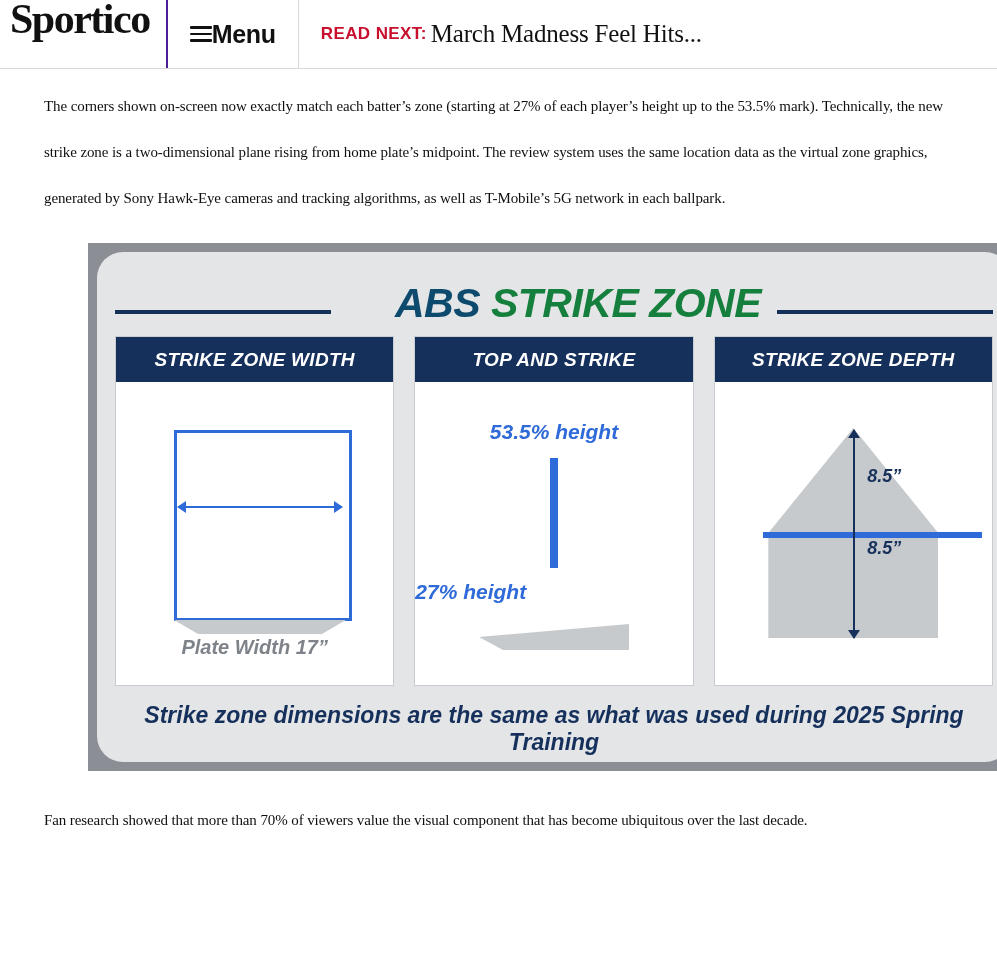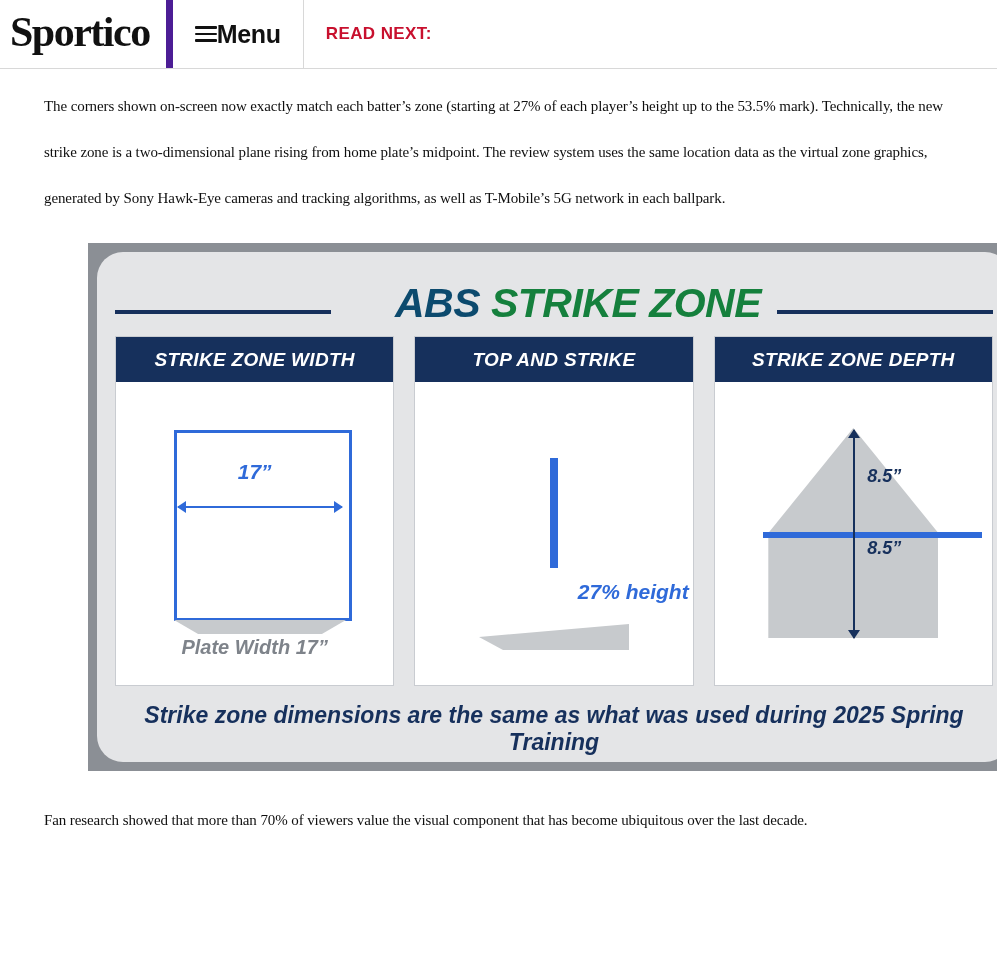--- a/index.html
+++ b/index.html
@@ -18,23 +18,23 @@
   
   .site-header {
     display: flex;
     align-items: stretch;
     height: 68px;
     border-bottom: 1px solid #d8d8d8;
     background: #ffffff;
   }
   .logo-box {
     display: flex;
-    align-items: center;
+    align-items: flex-start;
     padding: 0 16px 0 10px;
-    border-right: 7px solid #4c1d95;
+    border-right: 2px solid #4c1d95;
   }
   .logo-text {
     font-family: "Liberation Serif", serif;
     font-weight: bold;
     font-size: 42px;
     letter-spacing: -1.5px;
     color: #111111;
     line-height: 1;
     position: relative;
     top: -2px;
@@ -263,21 +263,21 @@
     margin-left: -4px;
     top: 76px;
     width: 8px;
     height: 110px;
     background: #2f6ad9;
   }
   .bottom-label {
     position: absolute;
     left: 0; right: 4px;
     top: 198px;
-    text-align: right;
+    text-align: left;
     color: #2f6ad9;
     font-size: 21px;
     font-weight: bold;
     font-style: italic;
   }
   .plate-side {
     position: absolute;
     left: 50%;
     margin-left: -75px;
     top: 242px;
@@ -365,20 +365,21 @@
   <div class="menu-box">
     <span class="hamburger">
       <span></span>
         <span></span>
         <span></span>
     </span>
     <span class="menu-label">Menu</span>
   </div>
   <div class="read-next">
     <span class="read-next-label">READ NEXT:</span>
+    <span class="read-next-title">March Madness Feel Hits...</span>
   </div>
 </div>
 
 <div class="article">
   <p class="para">The corners shown on-screen now exactly match each batter’s zone (starting at 27% of each player’s height up to the 53.5% mark). Technically, the new strike zone is a two-dimensional plane rising from home plate’s midpoint. The review system uses the same location data as the virtual zone graphics, generated by Sony Hawk-Eye cameras and tracking algorithms, as well as T-Mobile’s 5G network in each ballpark.</p>
 
   <div class="infographic">
     <div class="notch tl"></div>
     <div class="notch tr"></div>
     <div class="notch bl"></div>
@@ -393,29 +394,29 @@
         </div>
       </div>
 
       <div class="panels">
 
         <div class="panel">
           <div class="panel-head">STRIKE ZONE WIDTH</div>
           <div class="panel-body">
             <div class="sq-zone"></div>
             <div class="arrow-h"></div>
-            <div class="sq-label">17”</div>
             <div class="plate-shape"></div>
             <div class="plate-caption">Plate Width 17”</div>
           </div>
         </div>
 
         <div class="panel">
           <div class="panel-head">TOP AND STRIKE</div>
           <div class="panel-body">
+            <div class="top-label">53.5% height</div>
             <div class="vert-bar"></div>
             <div class="bottom-label">27% height</div>
             <div class="plate-side"></div>
           </div>
         </div>
 
         <div class="panel">
           <div class="panel-head">STRIKE ZONE DEPTH</div>
           <div class="panel-body">
             <div class="home-plate-3d"></div>

